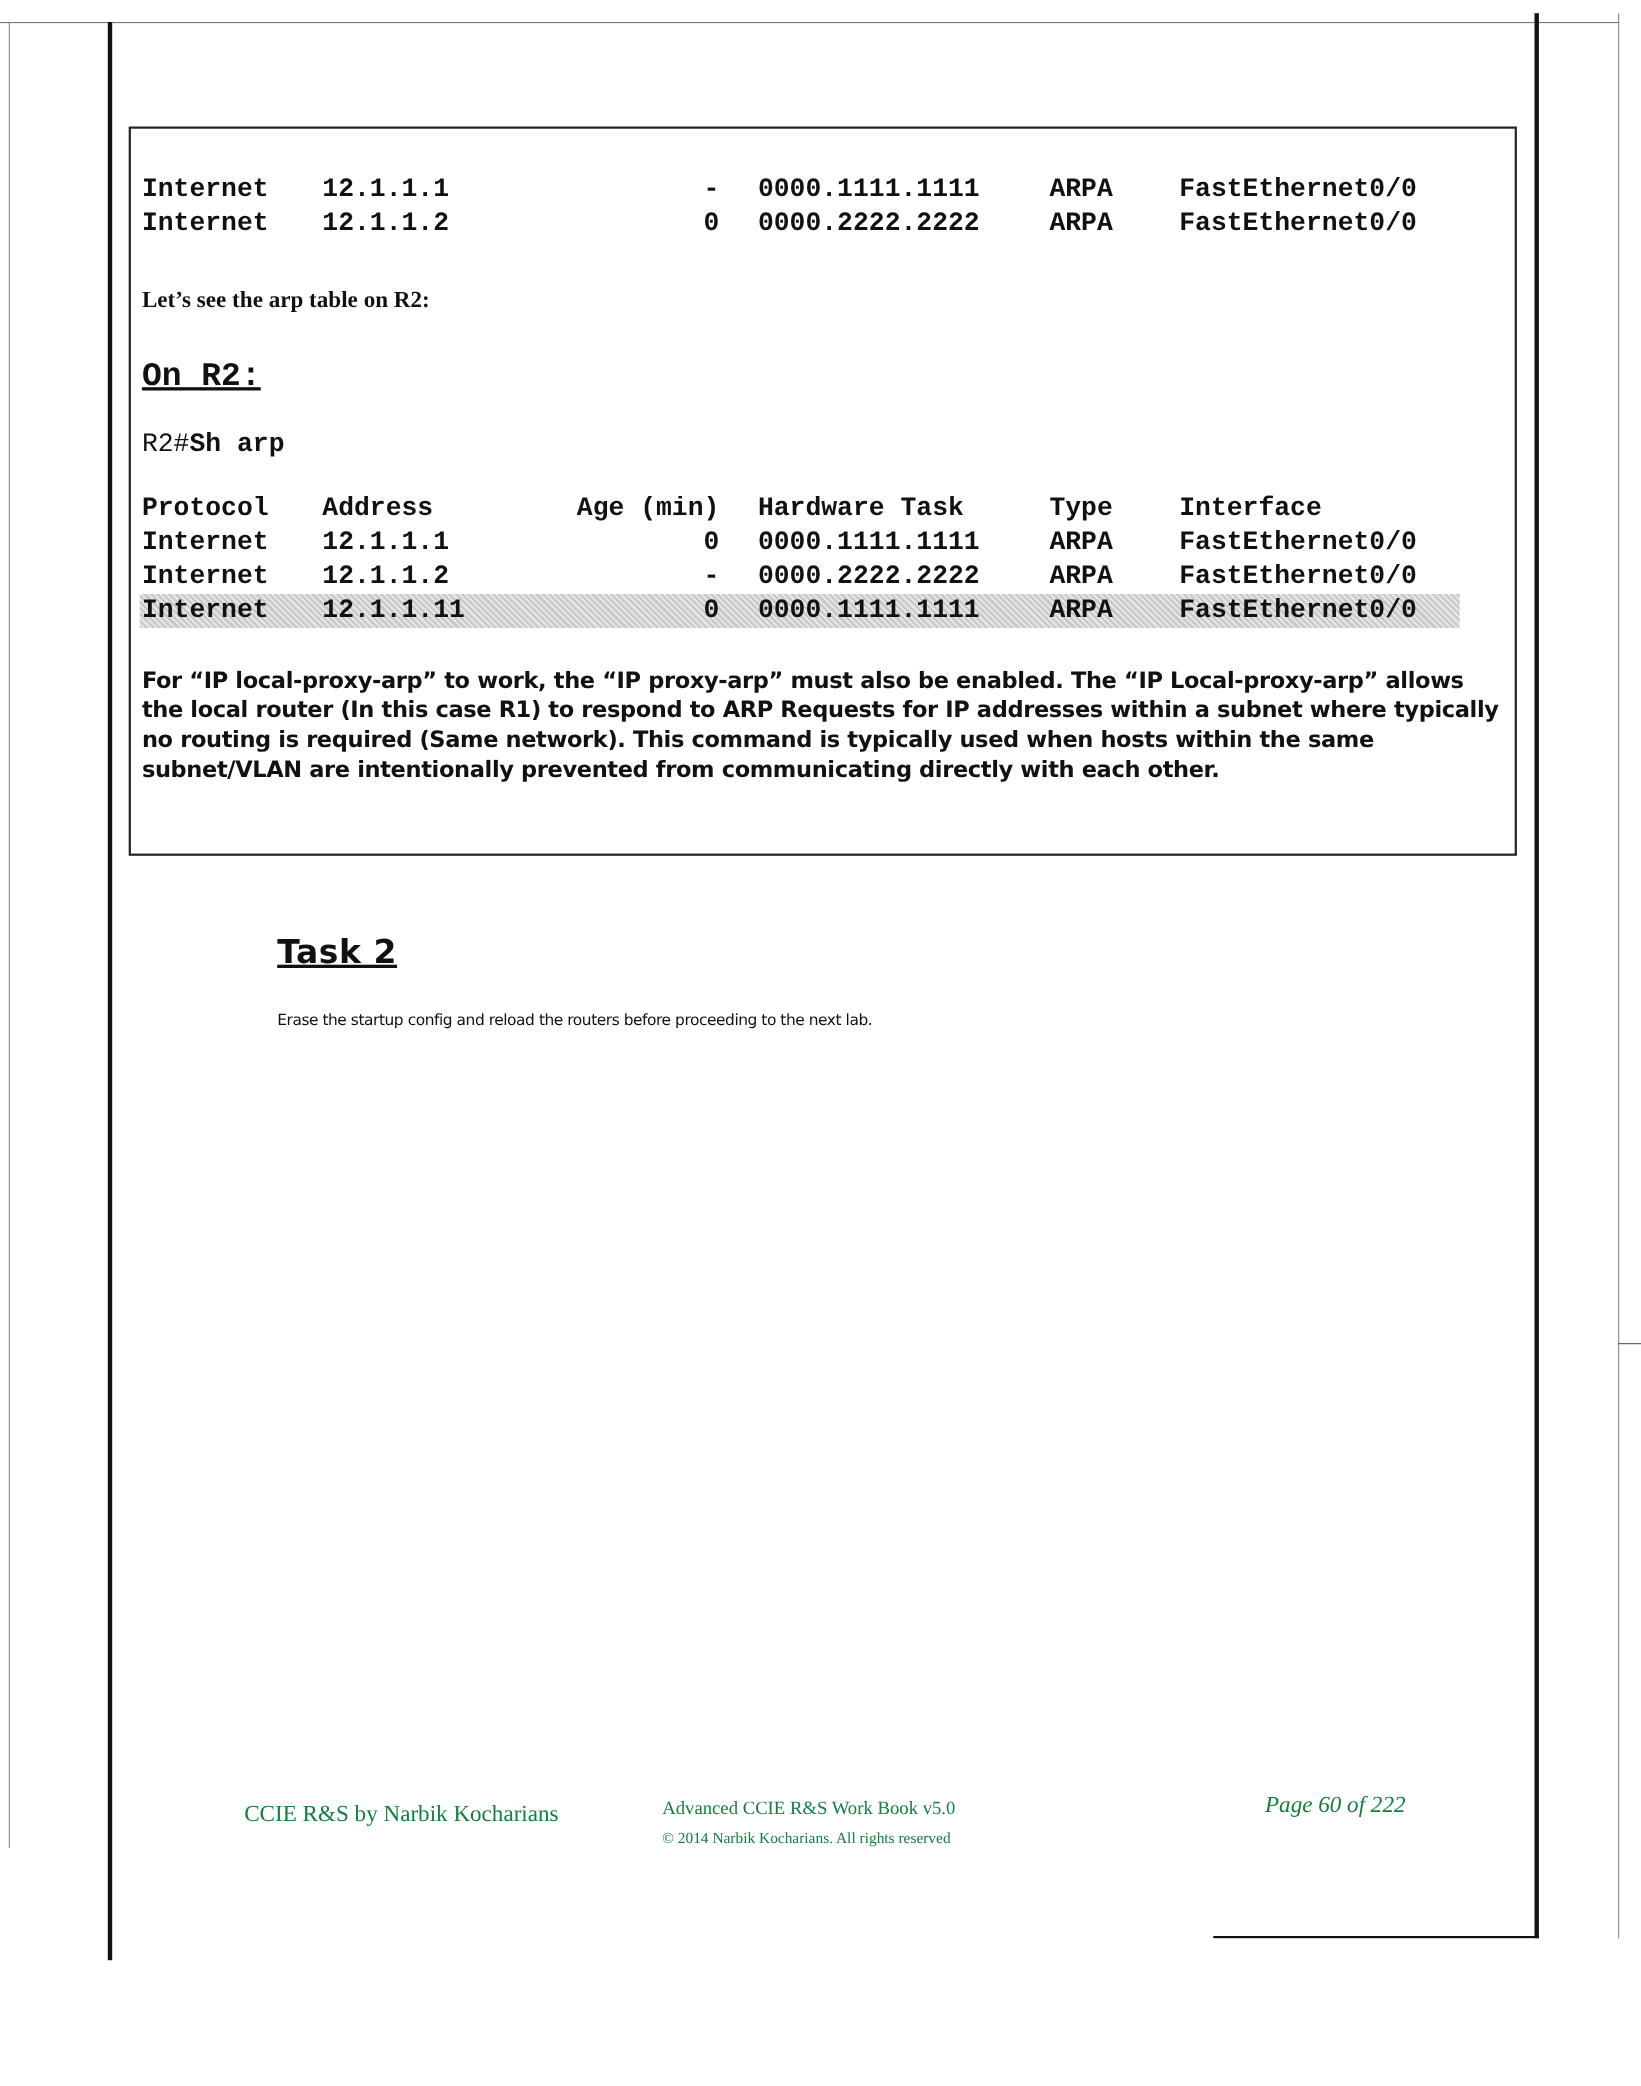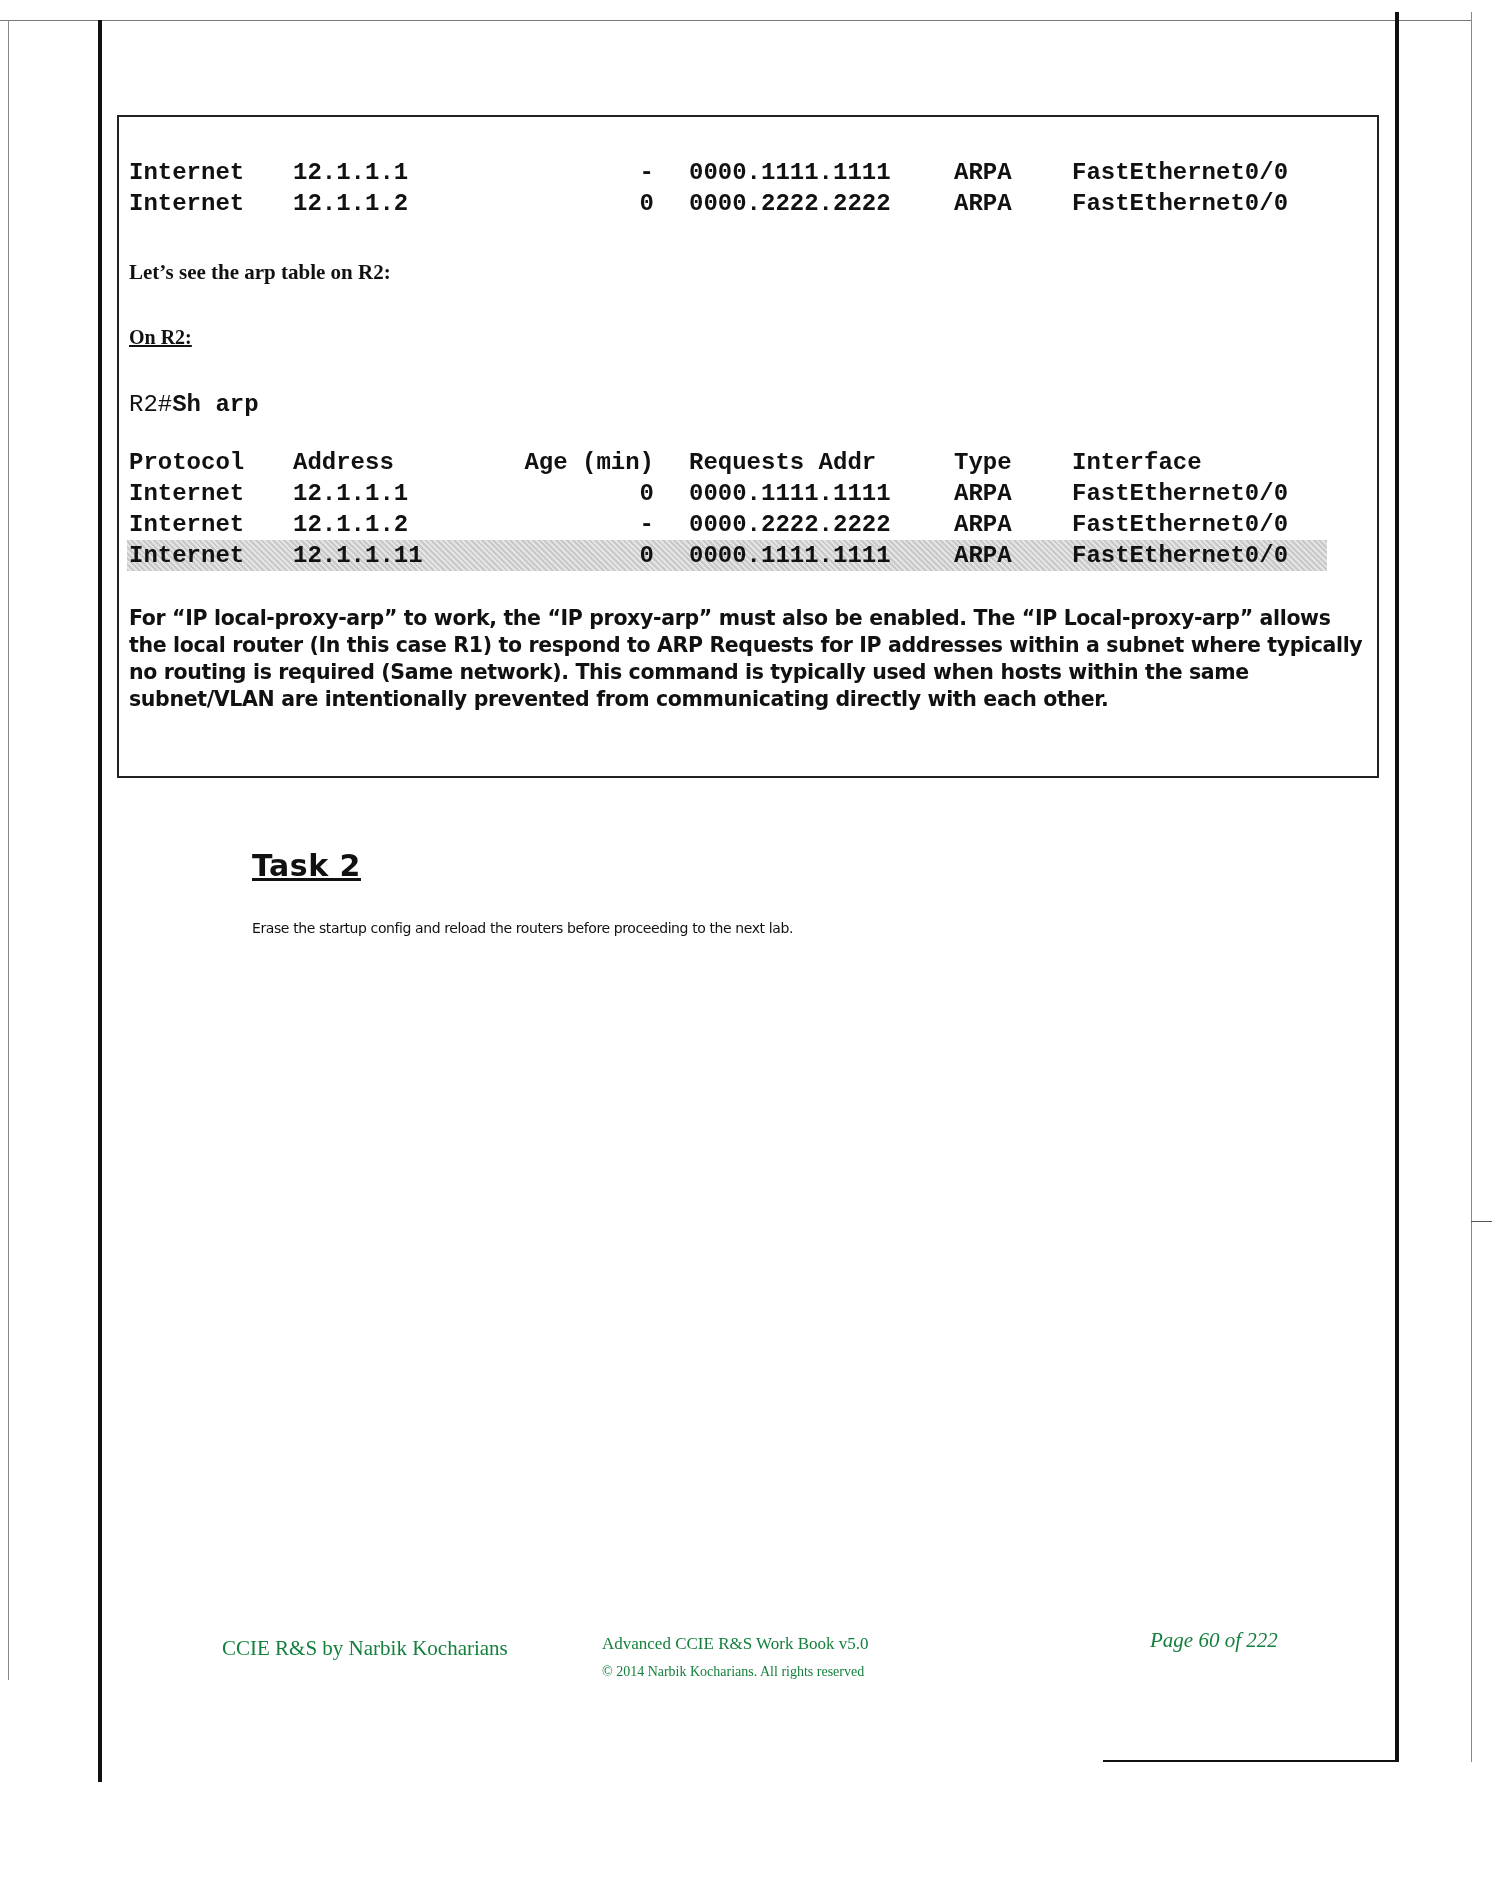--- a/index.html
+++ b/index.html
@@ -29,21 +29,21 @@
     .col-proto { left: 10px; }
     .col-addr { left: 174px; }
     .col-age { left: 355px; width: 180px; text-align: right; }
     .col-hw { left: 570px; }
     .col-type { left: 835px; }
     .col-iface { left: 953px; }
 
     .hl { background: repeating-linear-gradient(45deg, #c9c9c9 0 2px, #e4e4e4 2px 4px); left: 8px; width: 1200px; }
 
     .cal { font-family: Liberation Serif, serif; font-weight: bold; font-size: 21px; position: absolute; }
-    .on-r2 { font-family: Liberation Serif, serif; font-weight: bold; font-size: 20px; text-decoration: underline; position: absolute; left: 10px; top: 209px; }
+    .on-r2 { font-family: Liberation Mono, monospace; font-weight: bold; font-size: 30px; text-decoration: underline; position: absolute; left: 10px; top: 209px; }
     .para { position: absolute; left: 10px; top: 488px; width: 1240px; font-family: "DejaVu Sans", sans-serif; font-weight: bold; font-size: 20.5px; line-height: 27px; letter-spacing: -0.35px; }
 
     .task { position: absolute; left: 252px; top: 848px; font-family: "DejaVu Sans", sans-serif; font-weight: 900; font-size: 30px; text-decoration: underline; letter-spacing: 0.5px; }
     .task-body { position: absolute; left: 252px; top: 920px; font-family: "DejaVu Sans", sans-serif; font-size: 14px; letter-spacing: -0.4px; }
 
     .foot { position: absolute; font-family: "Liberation Serif", serif; color: #15803d; }
     .foot-left { left: 222px; top: 1636px; font-size: 21px; }
     .foot-mid { left: 602px; top: 1634px; font-size: 17px; }
     .foot-copy { left: 602px; top: 1664px; font-size: 14px; }
     .foot-right { left: 1150px; top: 1628px; font-size: 21px; font-style: italic; }
@@ -84,21 +84,21 @@
 
   <div class="on-r2">On R2:</div>
 
   <div class="mono" style="top:272px; left:10px;"><span>R2#</span><span class="b">Sh arp</span></div>
 
   <div class="mono" style="top:330px; left:0; width:100%;">
     <div class="row b" style="top:0;">
       <span class="cell col-proto">Protocol</span>
       <span class="cell col-addr">Address</span>
       <span class="cell col-age">Age (min)</span>
-      <span class="cell col-hw">Requests Addr</span>
+      <span class="cell col-hw">Hardware Task</span>
       <span class="cell col-type">Type</span>
       <span class="cell col-iface">Interface</span>
     </div>
     <div class="row" style="top:31px; width:100%;">
       <span class="cell col-proto">Internet</span>
       <span class="cell col-addr">12.1.1.1</span>
       <span class="cell col-age">0</span>
       <span class="cell col-hw">0000.1111.1111</span>
       <span class="cell col-type">ARPA</span>
       <span class="cell col-iface">FastEthernet0/0</span>

